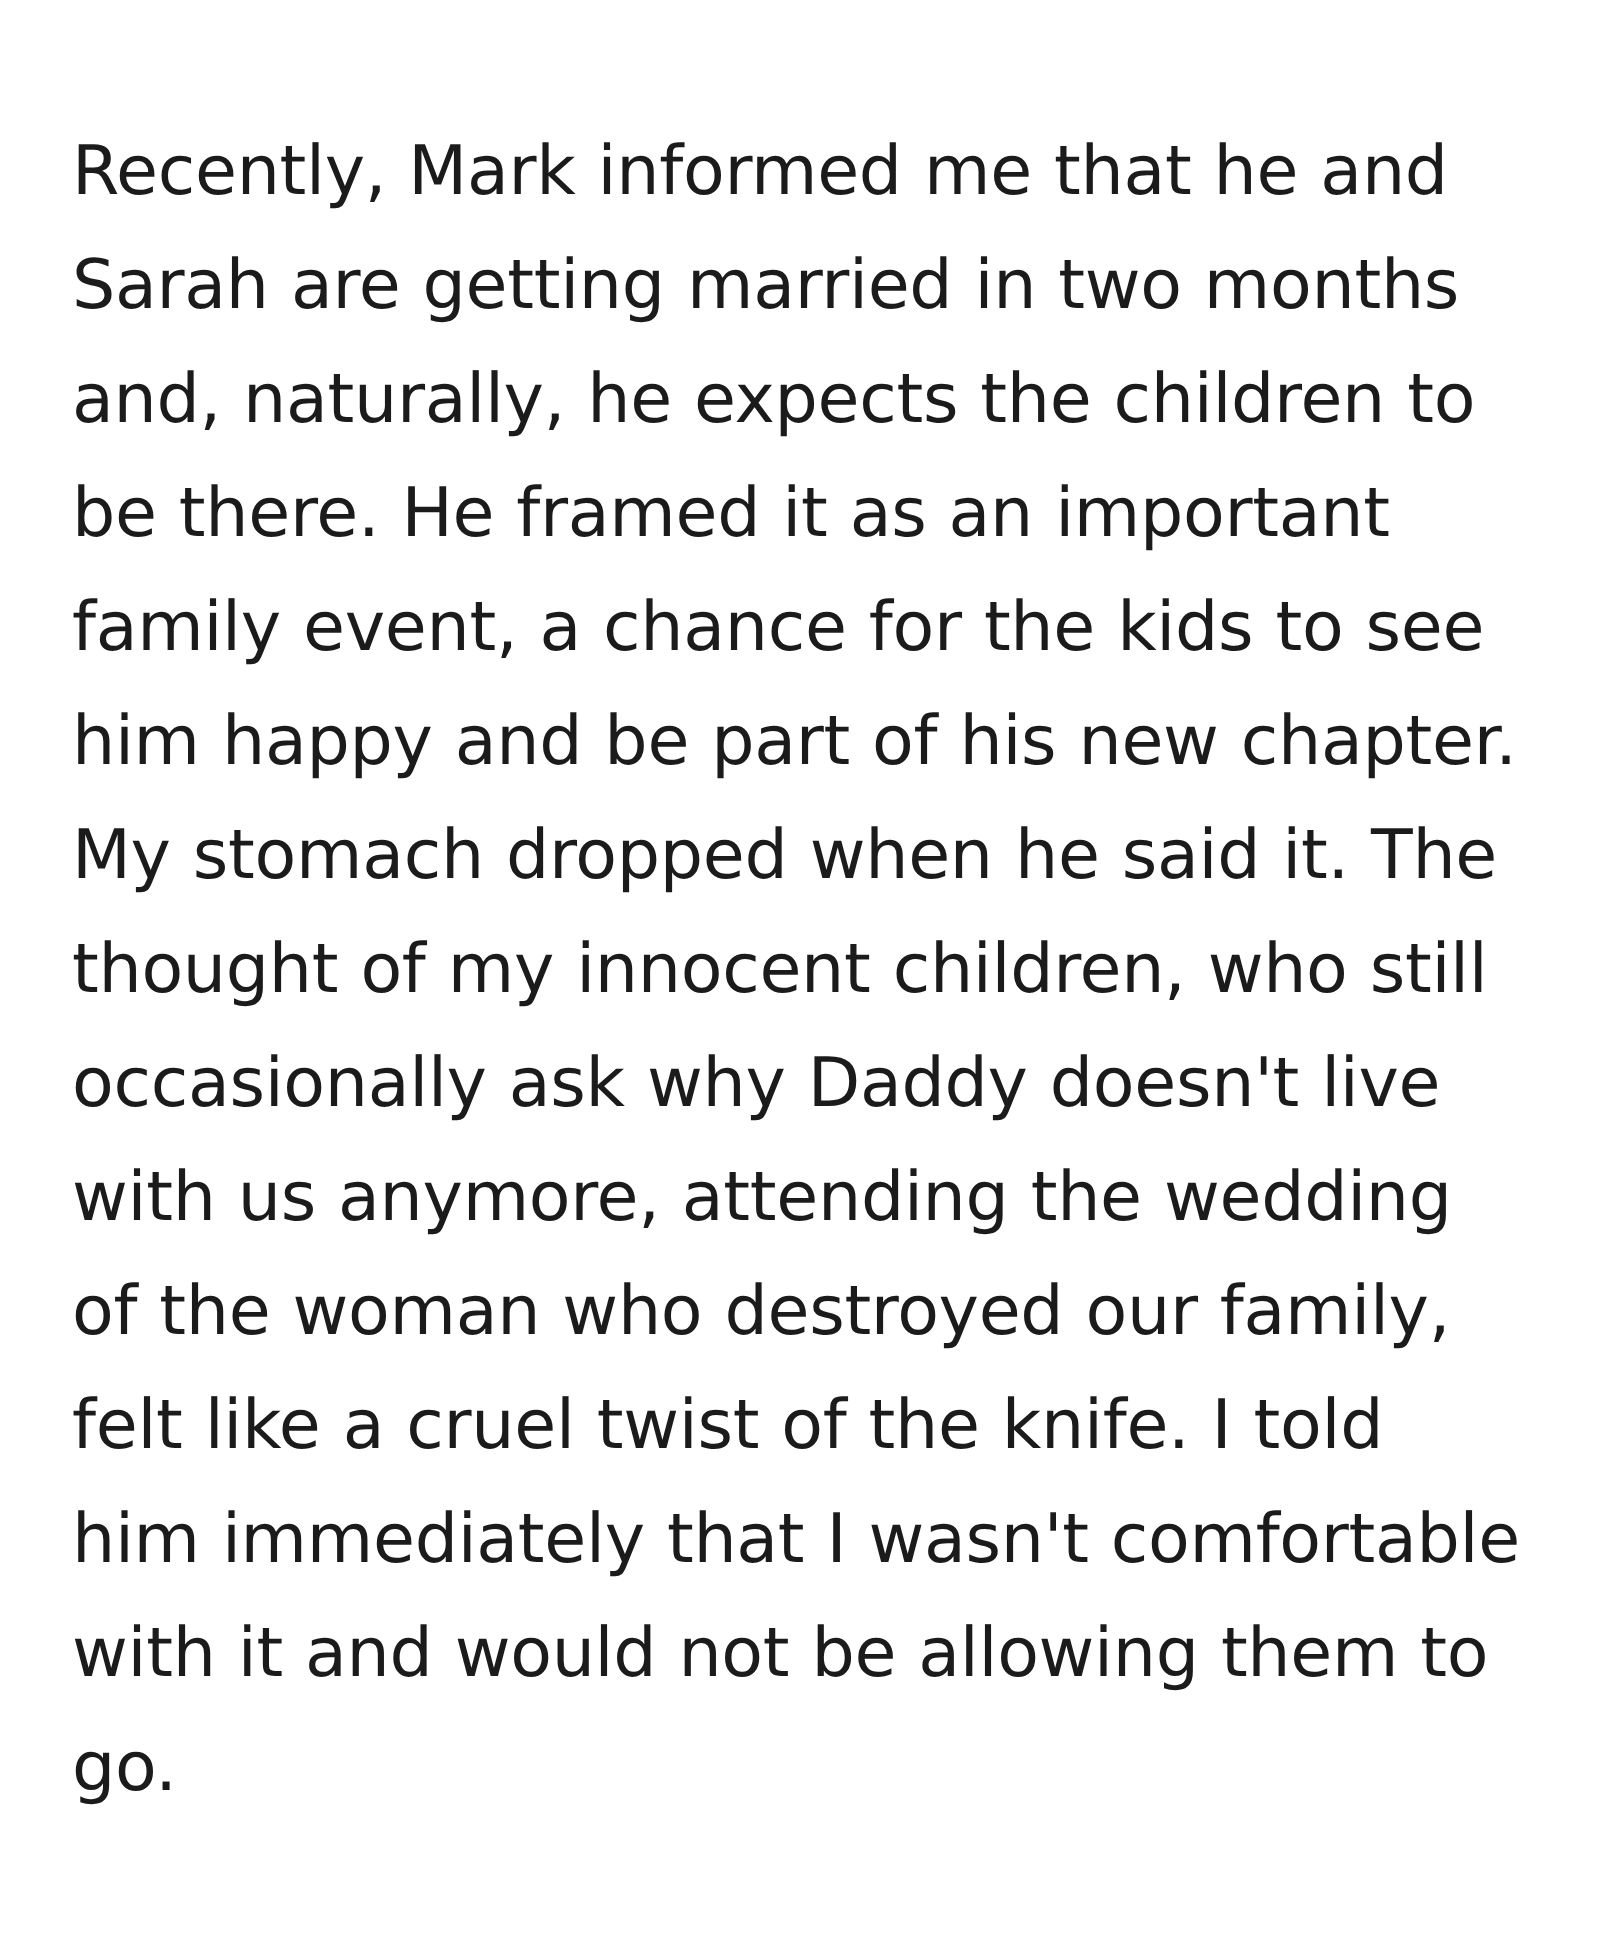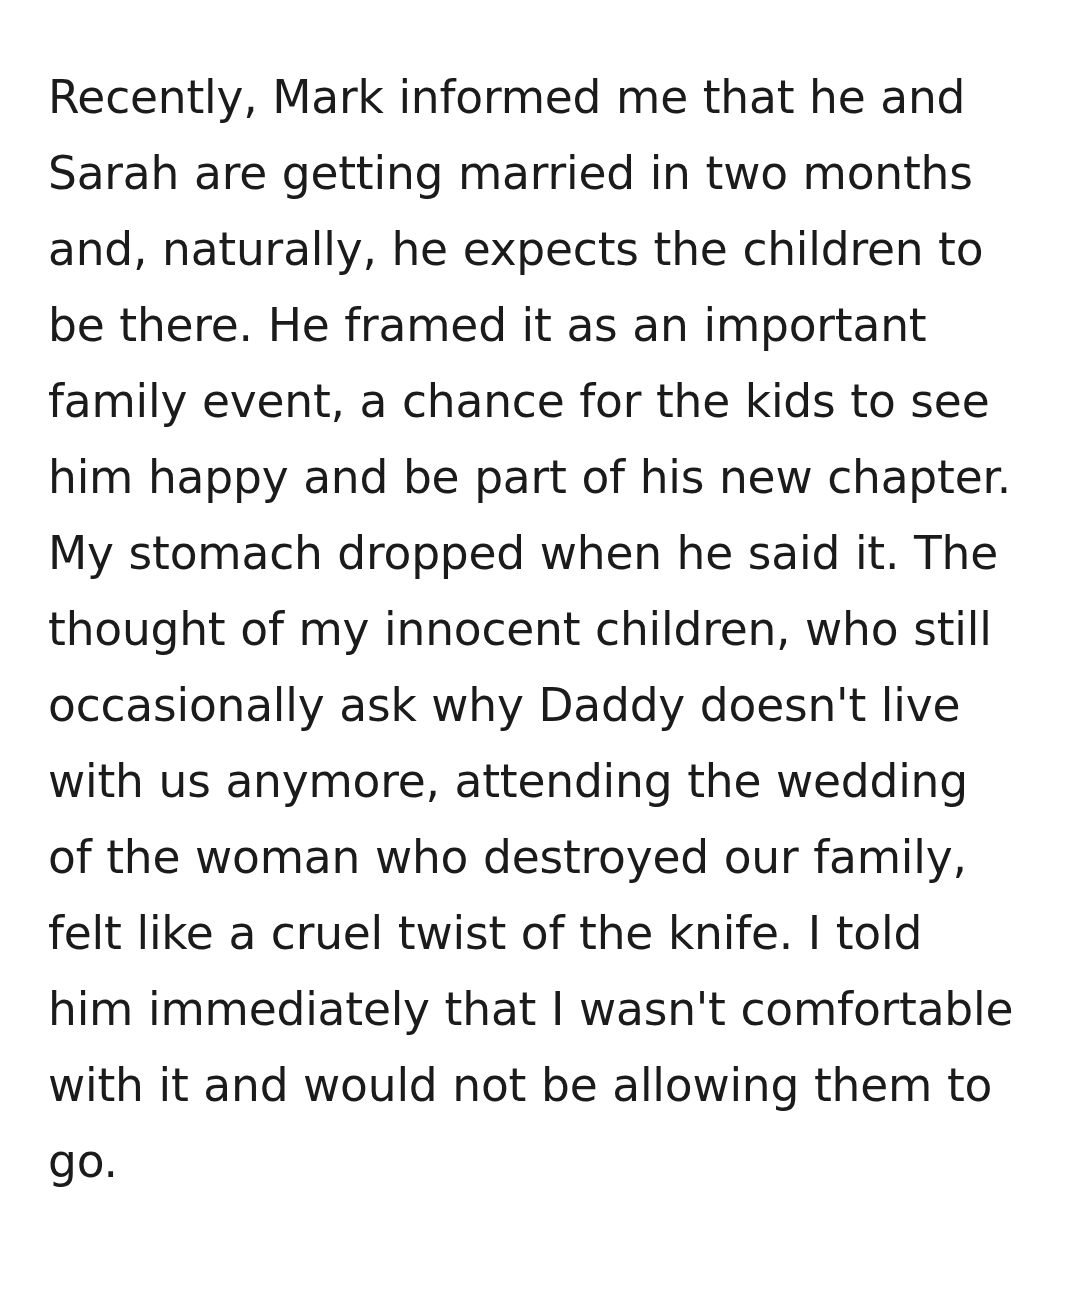--- a/index.html
+++ b/index.html
@@ -11,21 +11,21 @@
     height: 1291px;
     background: #ffffff;
     font-family: "DejaVu Sans", sans-serif;
     overflow: hidden;
   }
   .page {
     box-sizing: border-box;
     width: 1080px;
     height: 1291px;
     background: #ffffff;
-    padding: 14px 60px 0 48px;
+    padding: 30px 60px 0 48px;
   }
   .article-body {
     color: #1b1b1b;
     font-family: "DejaVu Sans", sans-serif;
     font-size: 45.5px;
     line-height: 76px;
     letter-spacing: -0.2px;
     font-weight: 400;
     text-align: left;
     white-space: normal;

